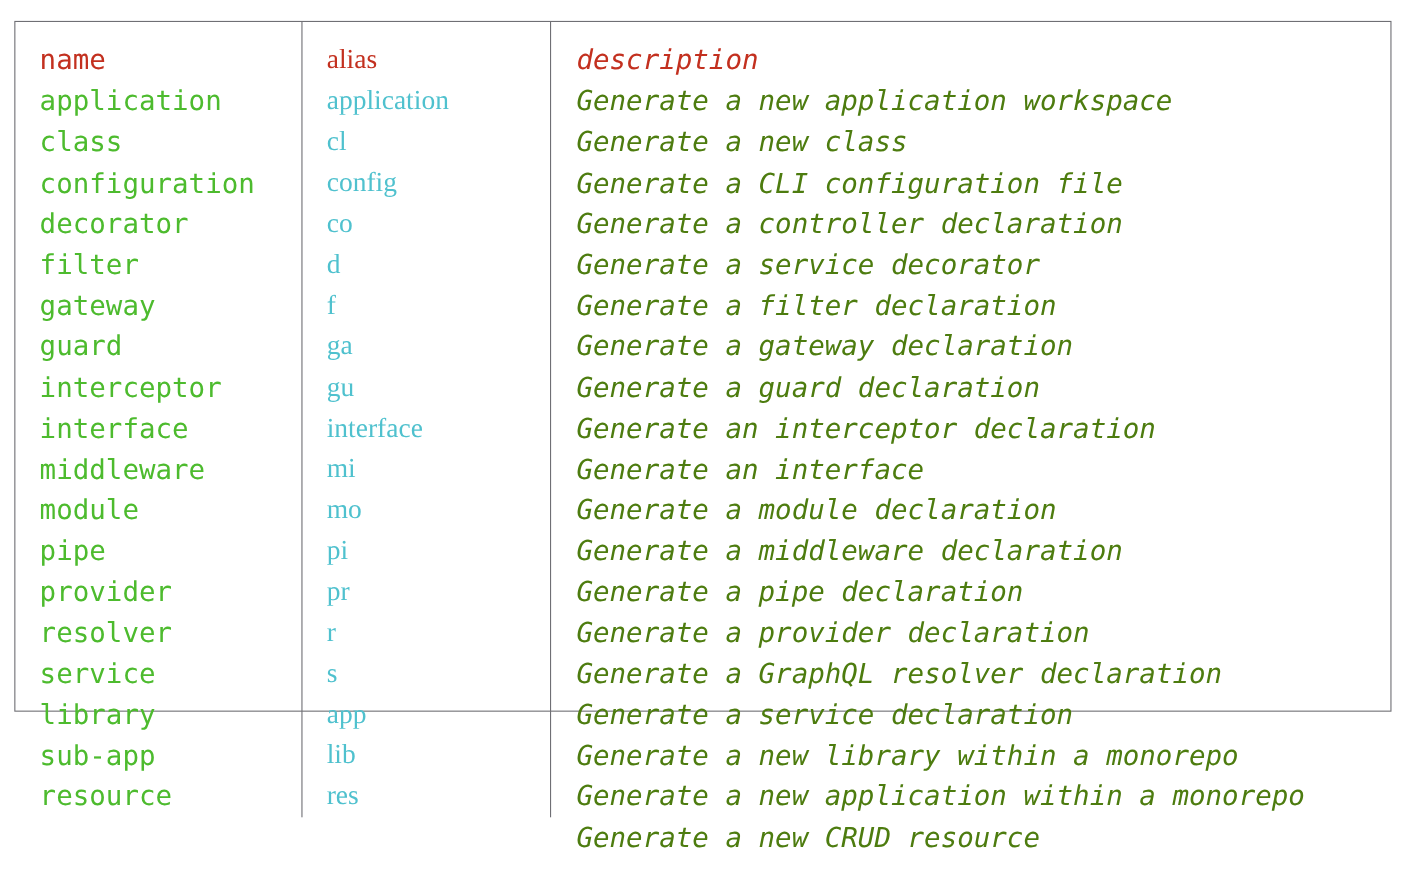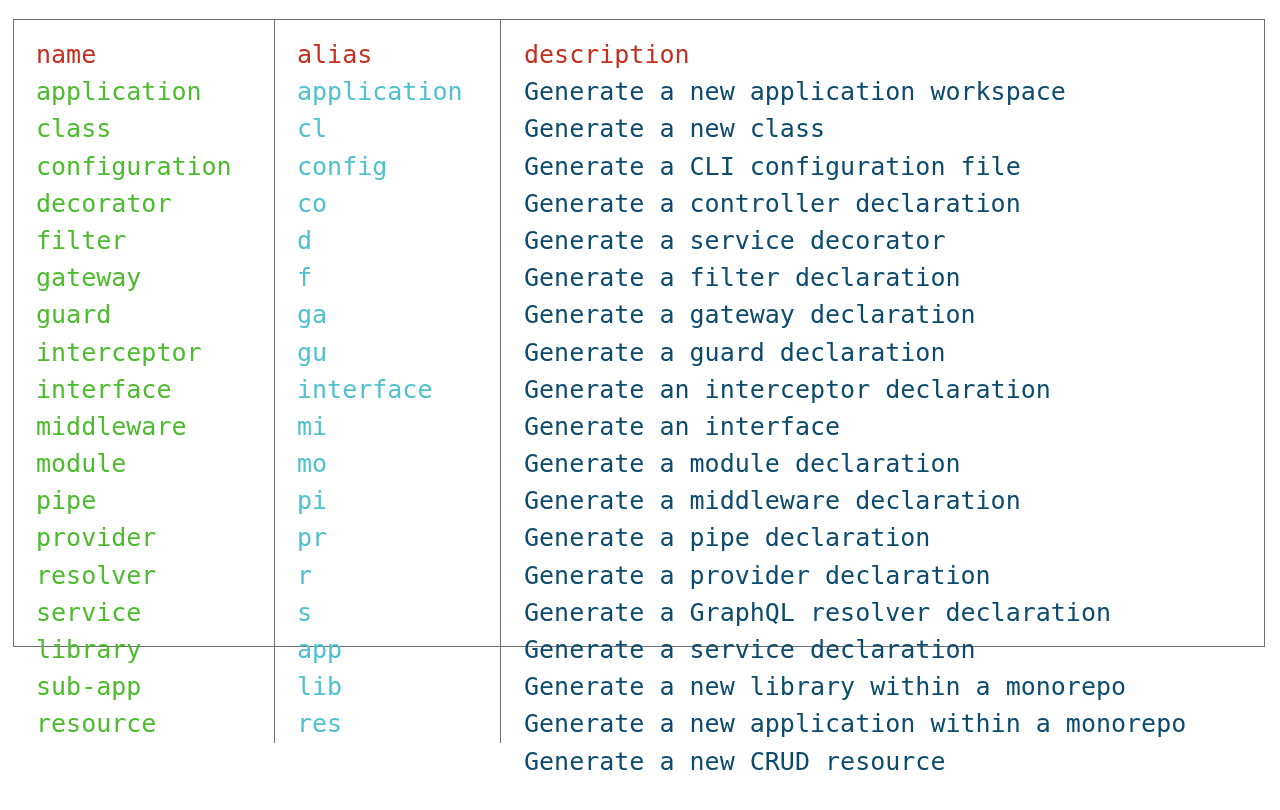--- a/index.html
+++ b/index.html
@@ -35,38 +35,40 @@
   }
   .col-name {
     width: 261px;
     border-right: 1.5px solid #6f6f74;
     padding-left: 22px;
   }
   .col-alias {
     width: 226px;
     border-right: 1.5px solid #6f6f74;
     padding-left: 22px;
+    font-family: Liberation Serif, serif;
   }
   .col-desc {
     flex: 1 1 auto;
     padding-left: 23px;
+    font-style: italic;
   }
 
   .cell {
     height: 37.2px;
     line-height: 37.2px;
     font-size: 25px;
     white-space: pre;
     letter-spacing: 0px;
   }
 
   .hdr      { color: #c3301f; }
   .v-name   { color: #4dbb2e; }
   .v-alias  { color: #4fc1ce; }
-  .v-desc   { color: #0c4a6e; }
+  .v-desc   { color: #4d7c0f; }
 </style>
 </head>
 <body>
 
 <div id="table-frame">
 
   <div class="col col-name">
     <div class="cell hdr">name</div>
     <div id="name-cells">
         <div class="cell v-name">application</div>

